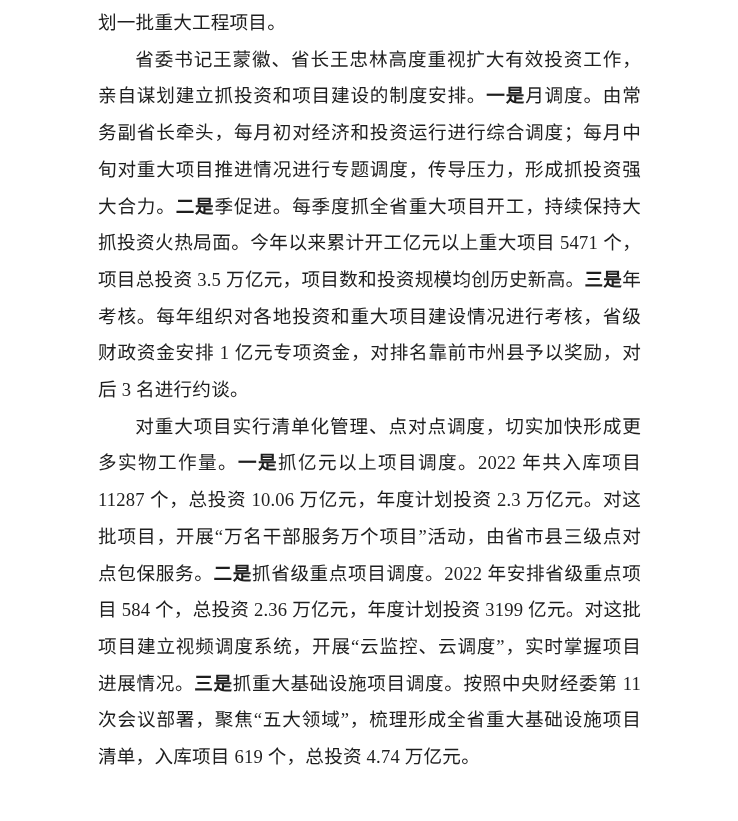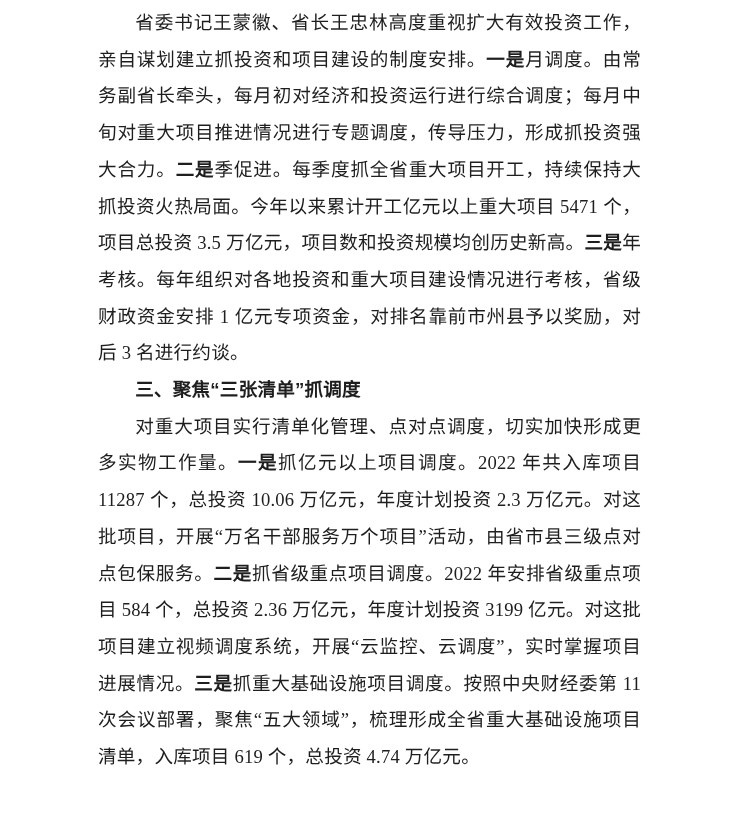--- a/index.html
+++ b/index.html
@@ -41,17 +41,17 @@
   .run.hei {
     font-family: "Liberation Sans", "DejaVu Sans", sans-serif;
     font-weight: 700;
   }
 </style>
 </head>
 <body>
 
 <div class="page">
   <div class="doc">
+      <p class="para"><span class="run">划一批重大工程项目。</span></p>
       <p class="para indent"><span class="run">省委书记王蒙徽、省长王忠林高度重视扩大有效投资工作，亲自谋划建立抓投资和项目建设的制度安排。</span><span class="run hei">一是</span><span class="run">月调度。由常务副省长牵头，每月初对经济和投资运行进行综合调度；每月中旬对重大项目推进情况进行专题调度，传导压力，形成抓投资强大合力。</span><span class="run hei">二是</span><span class="run">季促进。每季度抓全省重大项目开工，持续保持大抓投资火热局面。今年以来累计开工亿元以上重大项目 5471 个，项目总投资 3.5 万亿元，项目数和投资规模均创历史新高。</span><span class="run hei">三是</span><span class="run">年考核。每年组织对各地投资和重大项目建设情况进行考核，省级财政资金安排 1 亿元专项资金，对排名靠前市州县予以奖励，对后 3 名进行约谈。</span></p>
-      <p class="heading"><span class="run hei">三、聚焦“三张清单”抓调度</span></p>
       <p class="para indent"><span class="run">对重大项目实行清单化管理、点对点调度，切实加快形成更多实物工作量。</span><span class="run hei">一是</span><span class="run">抓亿元以上项目调度。2022 年共入库项目 11287 个，总投资 10.06 万亿元，年度计划投资 2.3 万亿元。对这批项目，开展“万名干部服务万个项目”活动，由省市县三级点对点包保服务。</span><span class="run hei">二是</span><span class="run">抓省级重点项目调度。2022 年安排省级重点项目 584 个，总投资 2.36 万亿元，年度计划投资 3199 亿元。对这批项目建立视频调度系统，开展“云监控、云调度”，实时掌握项目进展情况。</span><span class="run hei">三是</span><span class="run">抓重大基础设施项目调度。按照中央财经委第 11 次会议部署，聚焦“五大领域”，梳理形成全省重大基础设施项目清单，入库项目 619 个，总投资 4.74 万亿元。</span></p>
     </div>
 </div>
 
 </body></html>

